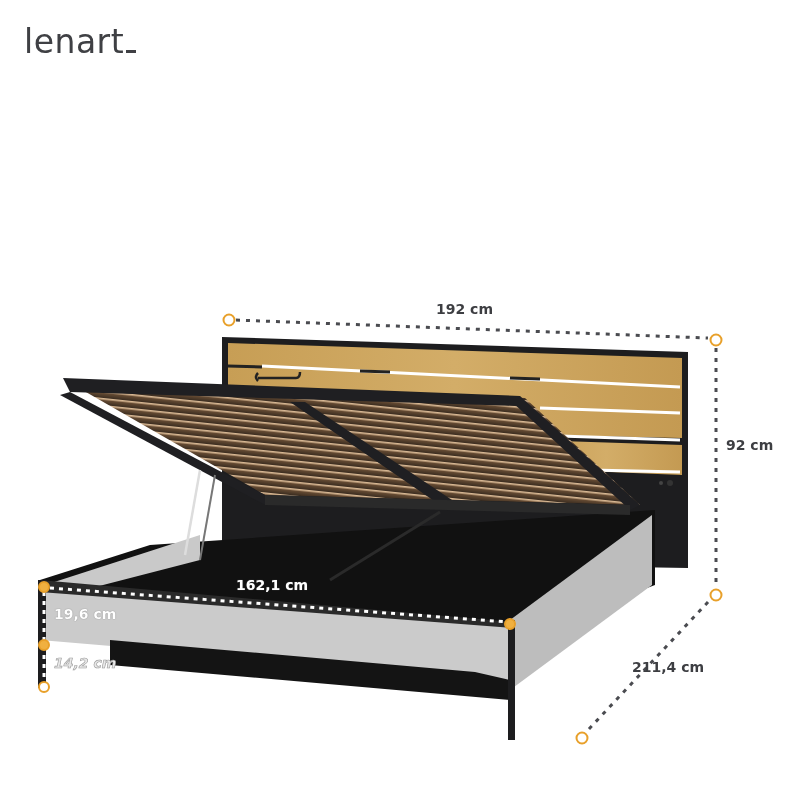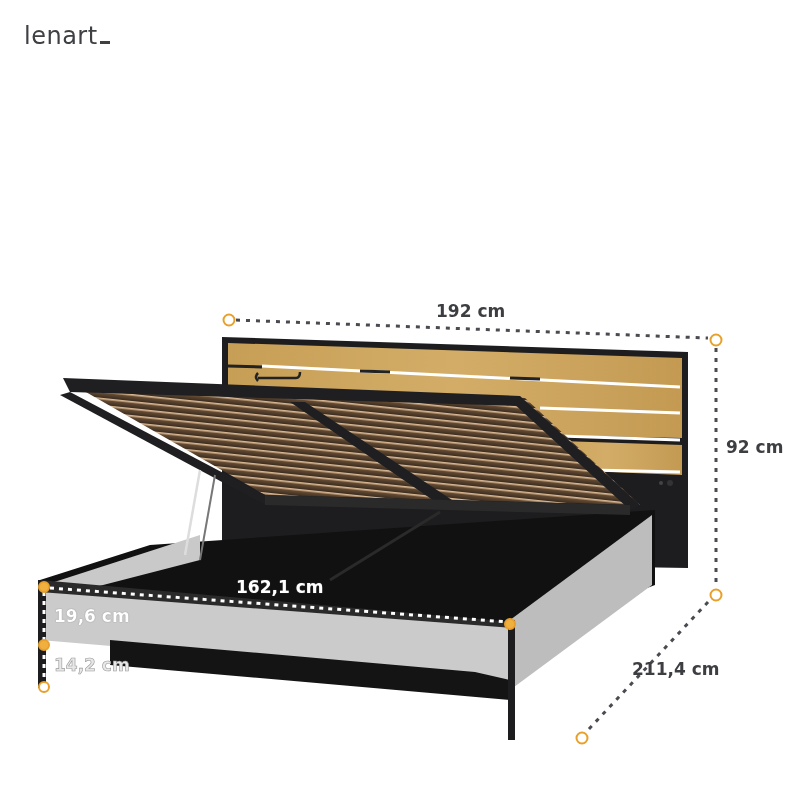--- a/index.html
+++ b/index.html
@@ -1,23 +1,23 @@
 <!DOCTYPE html>
 <html><head>
 <meta charset="utf-8">
 <style>
   html, body { margin:0; padding:0; background:#ffffff; }
   body { width:800px; height:800px; position:relative; overflow:hidden; font-family:"DejaVu Sans", sans-serif; }
-  .logo { position:absolute; left:24px; top:22px; font-family:"DejaVu Sans", sans-serif; font-size:24px; font-weight:400; color:#3f4044; letter-spacing:0.5px; }
+  .logo { position:absolute; left:24px; top:22px; font-family:"DejaVu Sans", sans-serif; font-size:33px; font-weight:400; color:#3f4044; letter-spacing:0.5px; }
   .logo .dot { display:inline-block; width:10px; height:3px; background:#3f4044; margin-left:2px; vertical-align:baseline; }
   .scene { position:absolute; left:0; top:0; width:800px; height:800px; }
-  .dim-label { position:absolute; font-family:"DejaVu Sans", sans-serif; font-weight:700; font-size:17px; white-space:nowrap; }
+  .dim-label { position:absolute; font-family:"DejaVu Sans", sans-serif; font-weight:700; font-size:14px; white-space:nowrap; }
   .dim-dark { color:#3d3e42; }
   .dim-light { color:#ffffff; text-shadow:0 0 1px #666;text-align:right; }
-  .dim-ghost { color:#e8e8e8; -webkit-text-stroke:0.6px #999; }
+  .dim-ghost { color:#e8e8e8;font-style:italic; -webkit-text-stroke:0.6px #999; }
 </style>
 </head>
 <body>
 
 <div class="logo"><span>lenart</span><span class="dot"></span></div>
 
 <svg class="scene" width="800" height="800" viewBox="0 0 800 800">
   <defs>
     <linearGradient id="oak" x1="0" y1="0" x2="1" y2="0">
       <stop offset="0" stop-color="#c79e55"></stop>

